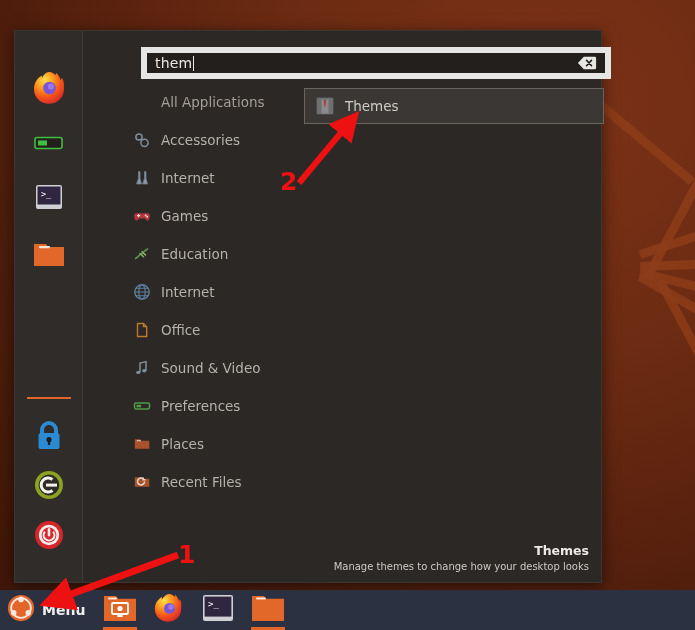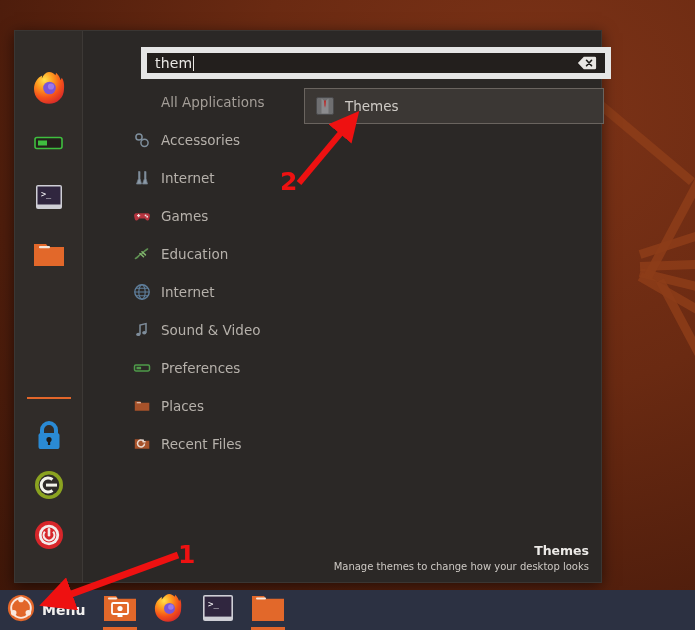--- a/index.html
+++ b/index.html
@@ -224,20 +224,29 @@
         <span class="ico">
           <svg viewBox="0 0 18 18" width="18" height="18">
             <circle cx="9" cy="9" r="7.2" fill="none" stroke="#5f7f9c" stroke-width="1.4"></circle>
             <ellipse cx="9" cy="9" rx="3.2" ry="7.2" fill="none" stroke="#5f7f9c" stroke-width="1.1"></ellipse>
             <path d="M2 9h14M3.2 5.3h11.6M3.2 12.7h11.6" stroke="#5f7f9c" stroke-width="1.1"></path>
           </svg>
         </span>
         <span class="lbl">Internet</span>
       </div>
 
+      <div class="cat">
+        <span class="ico">
+          <svg viewBox="0 0 18 18" width="18" height="18">
+            <path d="M4.5 2.5h6l3.2 3.2v9.8h-9.2z" fill="none" stroke="#c07a2a" stroke-width="1.4"></path>
+            <path d="M10.5 2.5v3.2h3.2" fill="none" stroke="#c07a2a" stroke-width="1.3"></path>
+          </svg>
+        </span>
+        <span class="lbl">Office</span>
+      </div>
 
       <div class="cat">
         <span class="ico">
           <svg viewBox="0 0 18 18" width="18" height="18">
             <path d="M7 13.2V4l6-1.4v9.2" fill="none" stroke="#7f8d9b" stroke-width="1.5"></path>
             <ellipse cx="5.3" cy="13.4" rx="2.1" ry="1.7" fill="#7f8d9b"></ellipse>
             <ellipse cx="11.3" cy="11.8" rx="2.1" ry="1.7" fill="#7f8d9b"></ellipse>
           </svg>
         </span>
         <span class="lbl">Sound &amp; Video</span>

